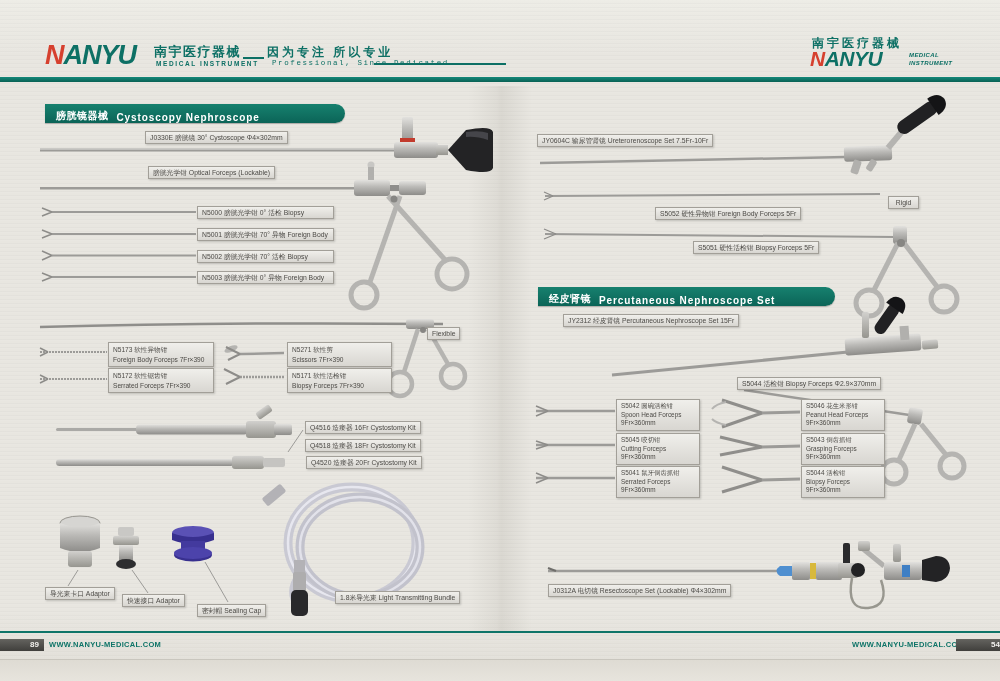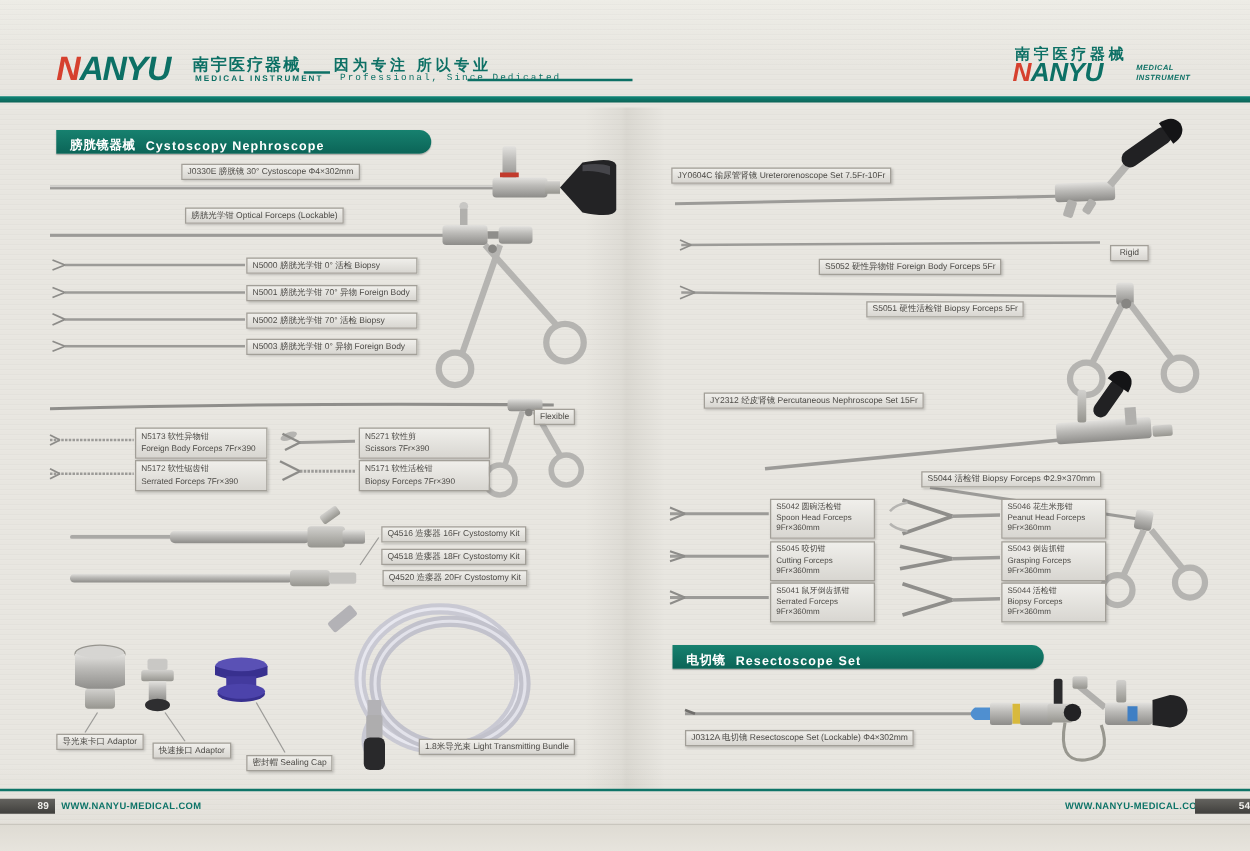--- a/index.html
+++ b/index.html
@@ -316,20 +316,24 @@
   <div class="lbl" style="left:45px;top:587px">导光束卡口 Adaptor</div>
   <div class="lbl" style="left:122px;top:594px">快速接口 Adaptor</div>
   <div class="lbl" style="left:197px;top:604px">密封帽 Sealing Cap</div>
   <div class="lbl" style="left:335px;top:591px">1.8米导光束  Light Transmitting Bundle</div>
 
   <div class="lbl" style="left:537px;top:134px">JY0604C 输尿管肾镜 Ureterorenoscope Set 7.5Fr-10Fr</div>
   <div class="lbl tag" style="left:888px;top:196px;width:31px">Rigid</div>
   <div class="lbl" style="left:655px;top:207px">S5052 硬性异物钳 Foreign Body Forceps 5Fr</div>
   <div class="lbl" style="left:693px;top:241px">S5051 硬性活检钳 Biopsy Forceps 5Fr</div>
 
+  <div class="banner" style="left:538px;top:287px;width:297px">
+    <span class="cn">经皮肾镜</span>
+    <span class="en">Percutaneous Nephroscope Set</span>
+  </div>
   <div class="lbl" style="left:563px;top:314px">JY2312 经皮肾镜 Percutaneous Nephroscope Set 15Fr</div>
   <div class="lbl" style="left:737px;top:377px">S5044 活检钳 Biopsy Forceps  Φ2.9×370mm</div>
 
   <div class="lbl lbl3" style="left:616px;top:399px;width:84px">
     <div>S5042 圆碗活检钳</div>
     <div>Spoon Head Forceps</div>
     <div>9Fr×360mm</div>
   </div>
   <div class="lbl lbl3" style="left:616px;top:433px;width:84px">
     <div>S5045 咬切钳</div>
@@ -350,24 +354,20 @@
     <div>S5043 倒齿抓钳</div>
     <div>Grasping Forceps</div>
     <div>9Fr×360mm</div>
   </div>
   <div class="lbl lbl3" style="left:801px;top:466px;width:84px">
     <div>S5044 活检钳</div>
     <div>Biopsy Forceps</div>
     <div>9Fr×360mm</div>
   </div>
 
-  <div class="banner" style="left:538px;top:516px;width:297px">
-    <span class="cn">电切镜</span>
-    <span class="en">Resectoscope Set</span>
-  </div>
   <div class="lbl" style="left:548px;top:584px">J0312A 电切镜 Resectoscope Set (Lockable)  Φ4×302mm</div>
 
   <div class="foot-rule"></div>
   <div class="pgnum" style="left:0;text-align:right;padding-right:5px">89</div>
   <div class="foot-url" style="left:49px">WWW.NANYU-MEDICAL.COM</div>
   <div class="foot-url" style="left:852px">WWW.NANYU-MEDICAL.COM</div>
   <div class="pgnum" style="left:956px;text-align:right;padding-left:5px">54</div>
 
   <div class="edge"></div>
 </div>

